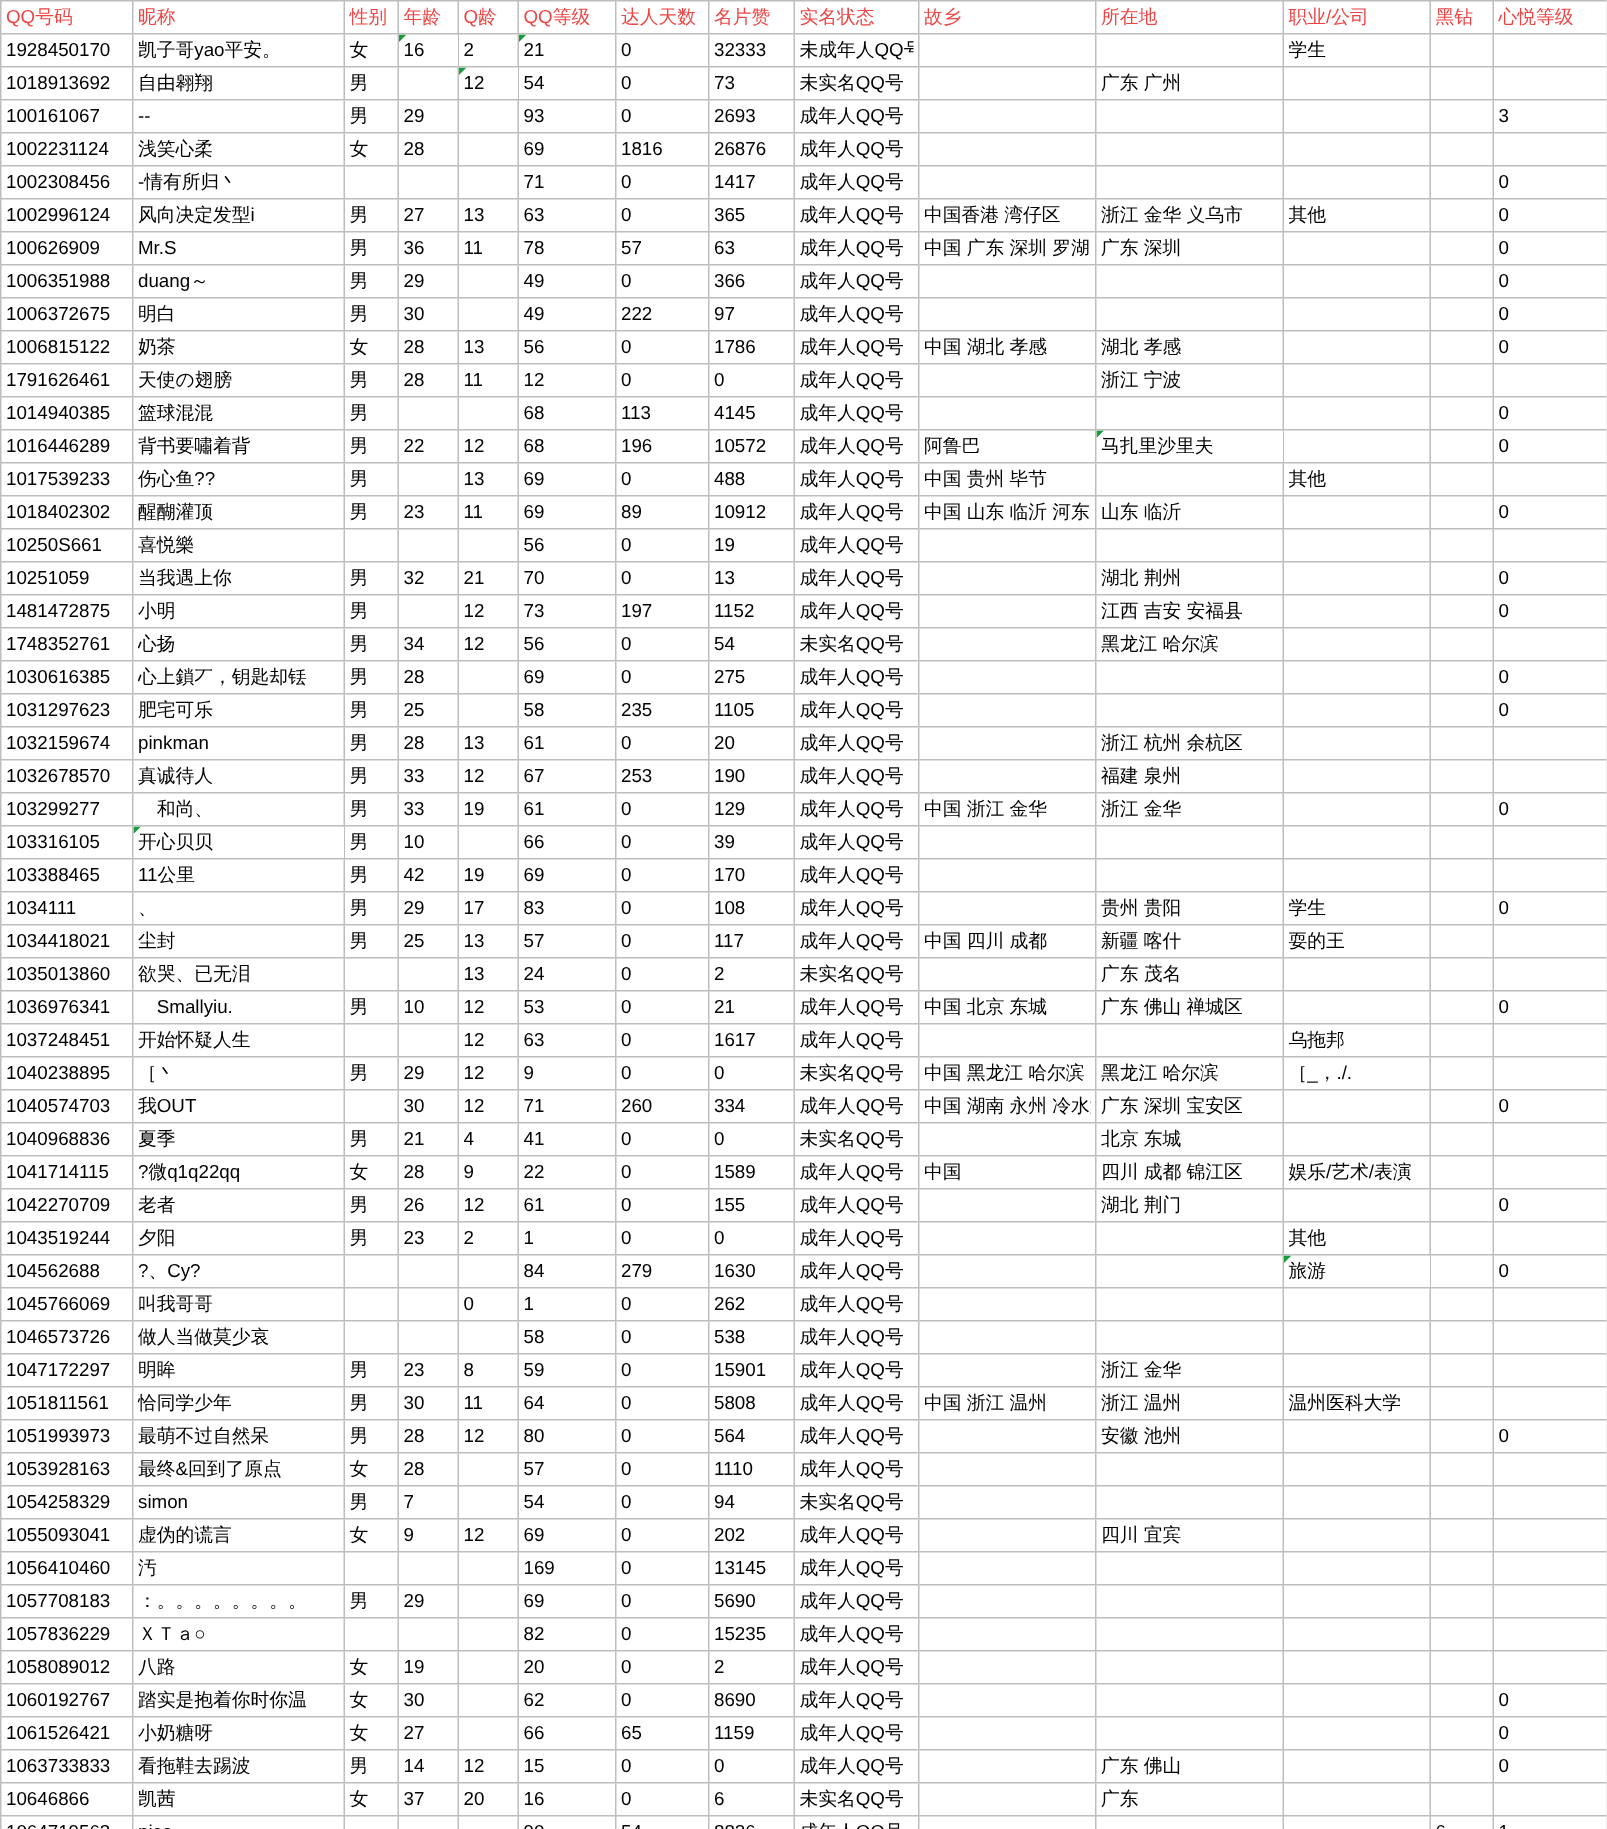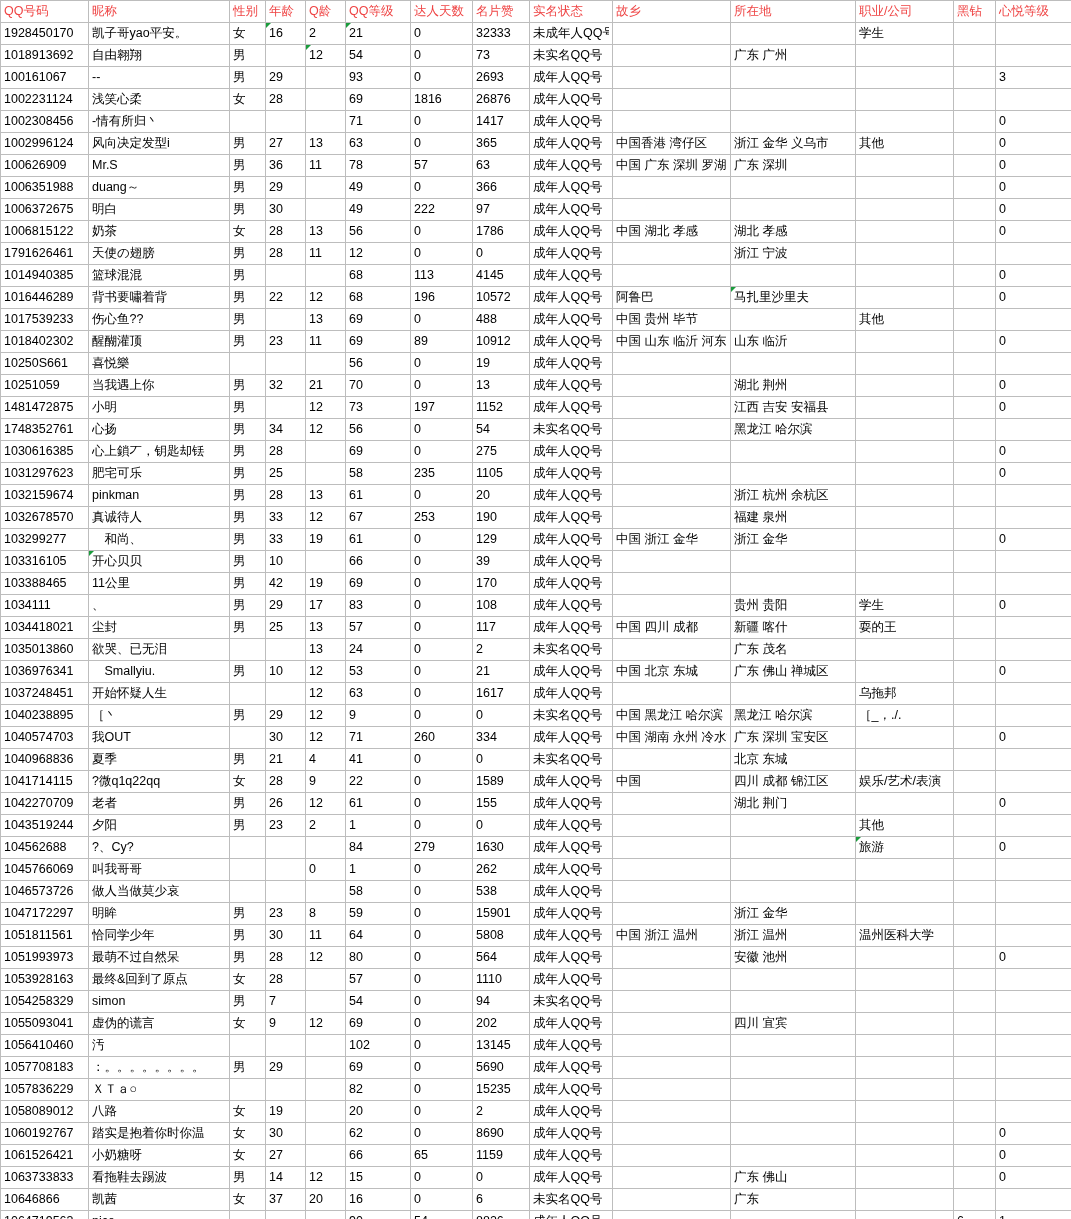--- a/index.html
+++ b/index.html
@@ -2137,21 +2137,21 @@
         <td>
           <span class="clip"></span>
         </td>
         <td>
           <span class="clip"></span>
         </td>
         <td>
           <span class="clip"></span>
         </td>
         <td>
-          <span class="clip">102</span>
+          <span class="clip">169</span>
         </td>
         <td>
           <span class="clip">0</span>
         </td>
         <td>
           <span class="clip">13145</span>
         </td>
         <td>
           <span class="clip">成年人QQ号</span>
         </td>

